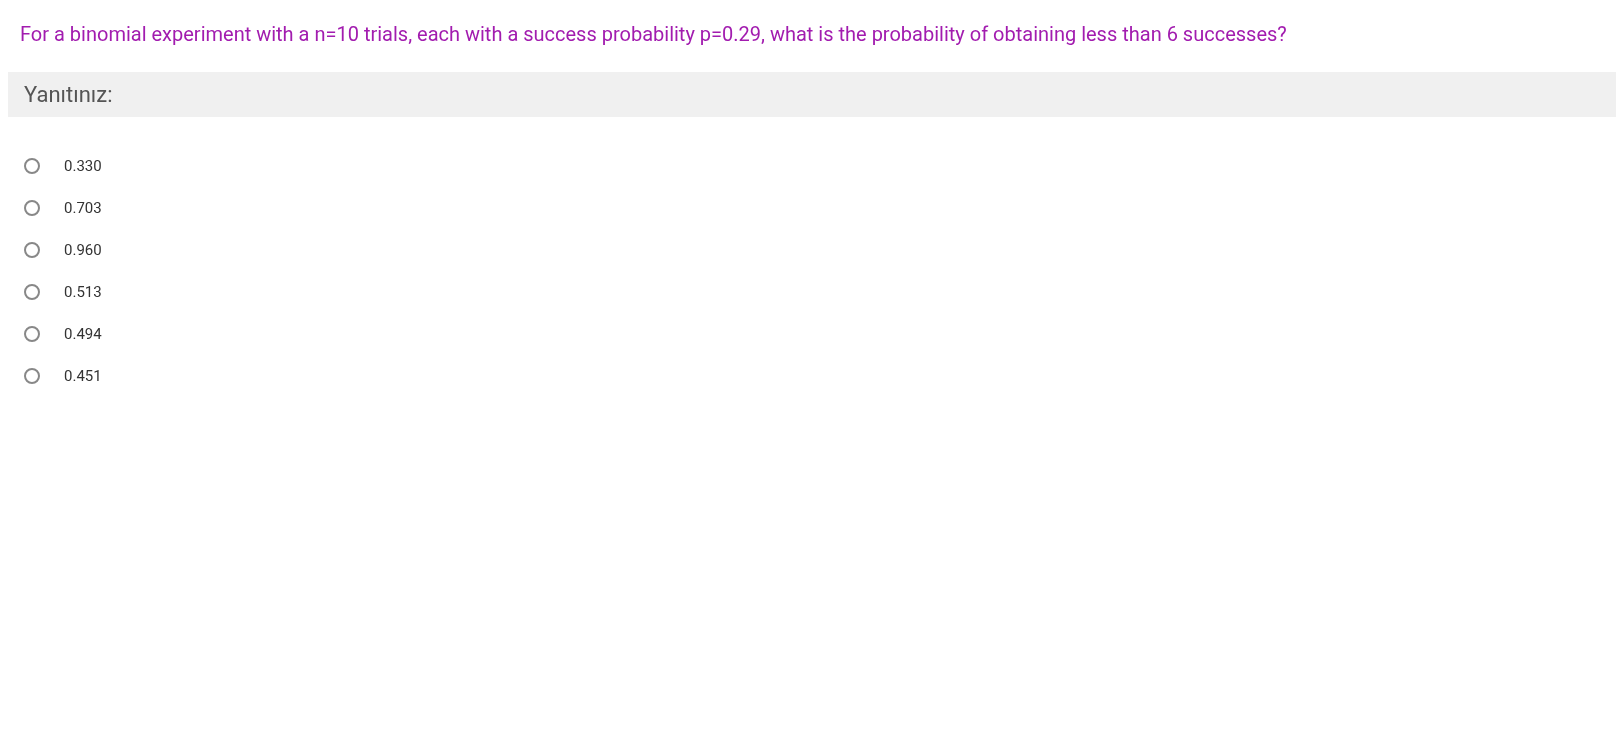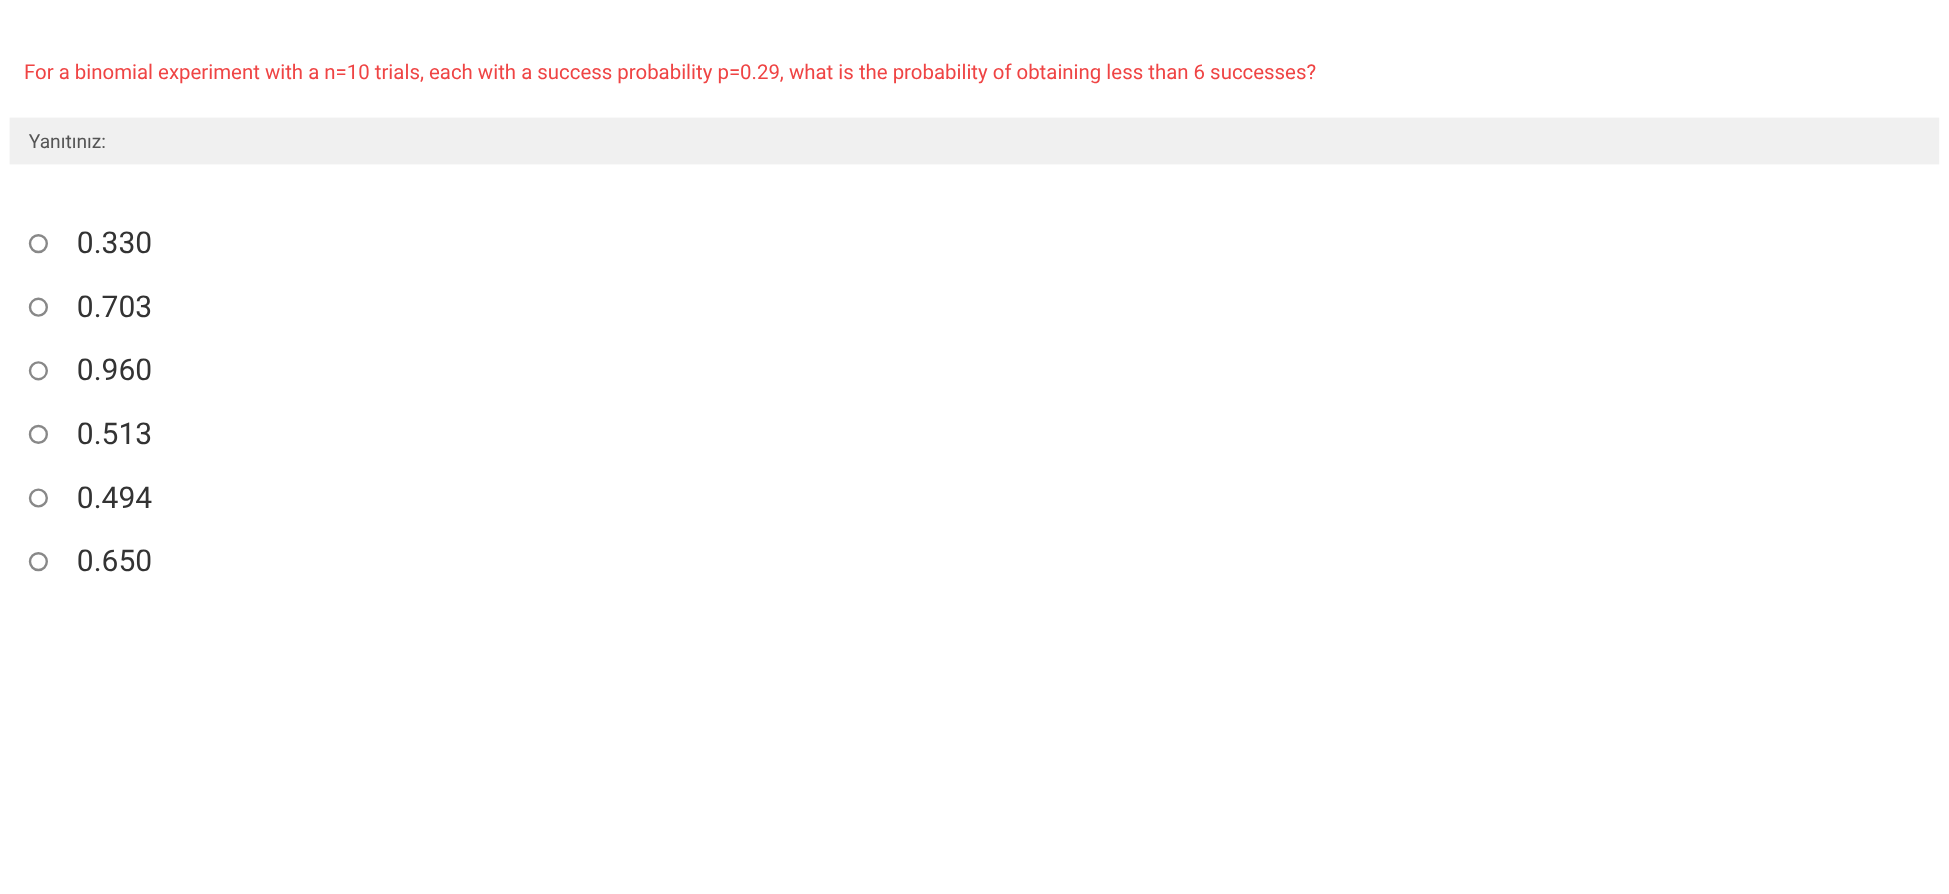--- a/index.html
+++ b/index.html
@@ -7,55 +7,54 @@
       padding: 0;
       box-sizing: border-box;
     }
     body {
       font-family: -apple-system, BlinkMacSystemFont, "Segoe UI", Roboto, "Helvetica Neue", Arial, sans-serif;
       background: #ffffff;
       color: #333;
       padding: 0;
     }
     .question-text {
-      font-size: 17px;
-      color: #ef4444;
+      font-size: 20px;
+      color: #a21caf;
       padding: 20px 20px 24px 20px;
       font-weight: 400;
       line-height: 1.4;
-      margin-top: 30px;
     }
     .answer-label {
       background: #f0f0f0;
       padding: 10px 16px;
-      font-size: 16px;
+      font-size: 22px;
       color: #555;
       font-weight: 400;
-      margin: 0 8px 12px 8px;
+      margin: 0 8px 0 8px;
     }
     .options-container {
       padding: 28px 20px 10px 24px;
     }
     .option-row {
       display: flex;
       align-items: center;
       padding: 12px 0;
       cursor: pointer;
     }
     .radio-circle {
       width: 16px;
       height: 16px;
       border: 2px solid #888;
       border-radius: 50%;
       margin-right: 24px;
       flex-shrink: 0;
       background: #fff;
     }
     .option-text {
-      font-size: 25px;
+      font-size: 15px;
       color: #333;
       font-weight: 400;
     }
   </style>
 </head>
 <body>
 
 <div class="question-text">For a binomial experiment with a n=10 trials, each with a success probability p=0.29, what is the probability of obtaining less than 6 successes?</div>
 
 <div class="answer-label">Yanıtınız:</div>
@@ -76,15 +75,15 @@
   <label class="option-row">
     <span class="radio-circle"></span>
     <span class="option-text">0.513</span>
   </label>
   <label class="option-row">
     <span class="radio-circle"></span>
     <span class="option-text">0.494</span>
   </label>
   <label class="option-row">
     <span class="radio-circle"></span>
-    <span class="option-text">0.650</span>
+    <span class="option-text">0.451</span>
   </label>
 </div>
 
 </body></html>

